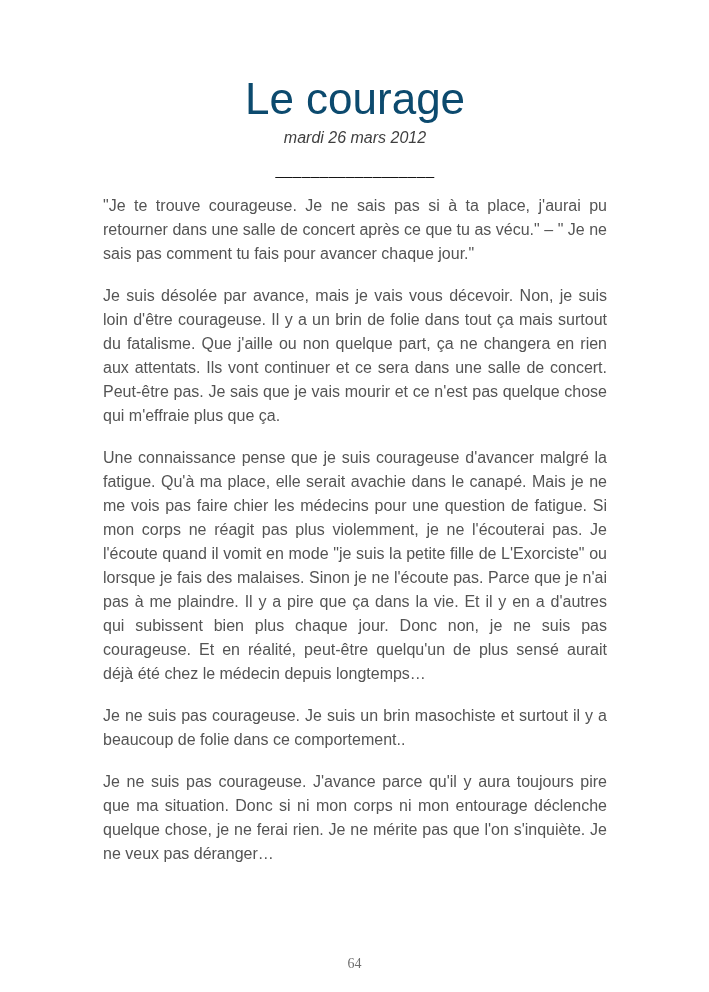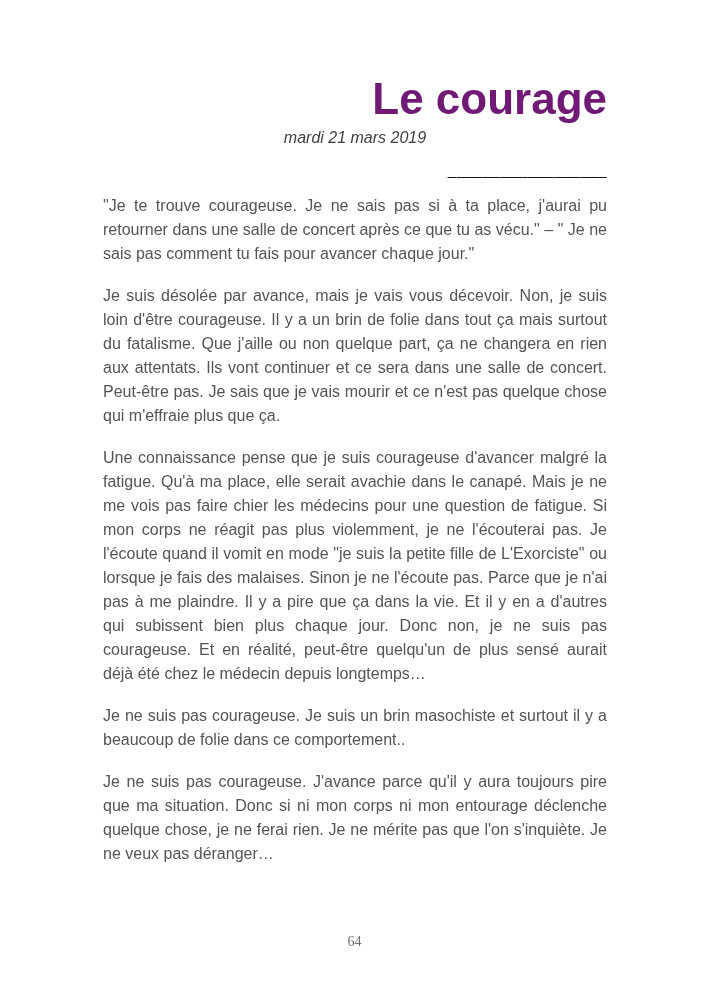--- a/index.html
+++ b/index.html
@@ -16,73 +16,73 @@
     overflow: hidden;
   }
   .content {
     position: absolute;
     left: 103px;
     top: 0;
     width: 504px;
   }
   .title {
     margin: 76px 0 0 0;
-    text-align: right;
+    text-align: center;
     font-size: 44px;
     line-height: 1.05;
-    font-weight: 700;
-    color: #701a75;
+    font-weight: 400;
+    color: #0c4a6e;
   }
   .date {
     margin-top: 6px;
     text-align: center;
     font-style: italic;
     font-size: 16px;
     line-height: 1.2;
     color: #3f3f3f;
   }
   .divider {
     margin-top: 12px;
-    text-align: right;
+    text-align: center;
     font-size: 15px;
     line-height: 22px;
     letter-spacing: 0.5px;
     color: #000000;
     white-space: nowrap;
   }
   .article {
     margin-top: 13px;
   }
   .article p {
     margin: 0 0 18px 0;
     font-size: 16px;
     line-height: 24px;
     text-align: justify;
     color: #545454;
   }
   .page-number {
     position: absolute;
     left: 0;
-    bottom: 42px;
+    bottom: 20px;
     width: 100%;
     text-align: center;
     font-family: "Liberation Serif", serif;
     font-size: 14px;
     color: #6e6e6e;
   }
 </style>
 </head>
 <body>
 
 <div class="page">
   <div class="content">
 
     <h1 class="title">Le courage</h1>
 
-    <div class="date">mardi 21 mars 2019</div>
+    <div class="date">mardi 26 mars 2012</div>
 
     <div class="divider">__________________</div>
 
     <div class="article">
       <p>"Je te trouve courageuse. Je ne sais pas si à ta place, j'aurai pu retourner dans une salle de concert après ce que tu as vécu." – " Je ne sais pas comment tu fais pour avancer chaque jour."</p>
       <p>Je suis désolée par avance, mais je vais vous décevoir. Non, je suis loin d'être courageuse. Il y a un brin de folie dans tout ça mais surtout du fatalisme. Que j'aille ou non quelque part, ça ne changera en rien aux attentats. Ils vont continuer et ce sera dans une salle de concert. Peut-être pas. Je sais que je vais mourir et ce n'est pas quelque chose qui m'effraie plus que ça.</p>
       <p>Une connaissance pense que je suis courageuse d'avancer malgré la fatigue. Qu'à ma place, elle serait avachie dans le canapé. Mais je ne me vois pas faire chier les médecins pour une question de fatigue. Si mon corps ne réagit pas plus violemment, je ne l'écouterai pas. Je l'écoute quand il vomit en mode "je suis la petite fille de L'Exorciste" ou lorsque je fais des malaises. Sinon je ne l'écoute pas. Parce que je n'ai pas à me plaindre. Il y a pire que ça dans la vie. Et il y en a d'autres qui subissent bien plus chaque jour. Donc non, je ne suis pas courageuse. Et en réalité, peut-être quelqu'un de plus sensé aurait déjà été chez le médecin depuis longtemps…</p>
       <p>Je ne suis pas courageuse. Je suis un brin masochiste et surtout il y a beaucoup de folie dans ce comportement..</p>
       <p>Je ne suis pas courageuse. J'avance parce qu'il y aura toujours pire que ma situation. Donc si ni mon corps ni mon entourage déclenche quelque chose, je ne ferai rien. Je ne mérite pas que l'on s'inquiète. Je ne veux pas déranger…</p>
     </div>

